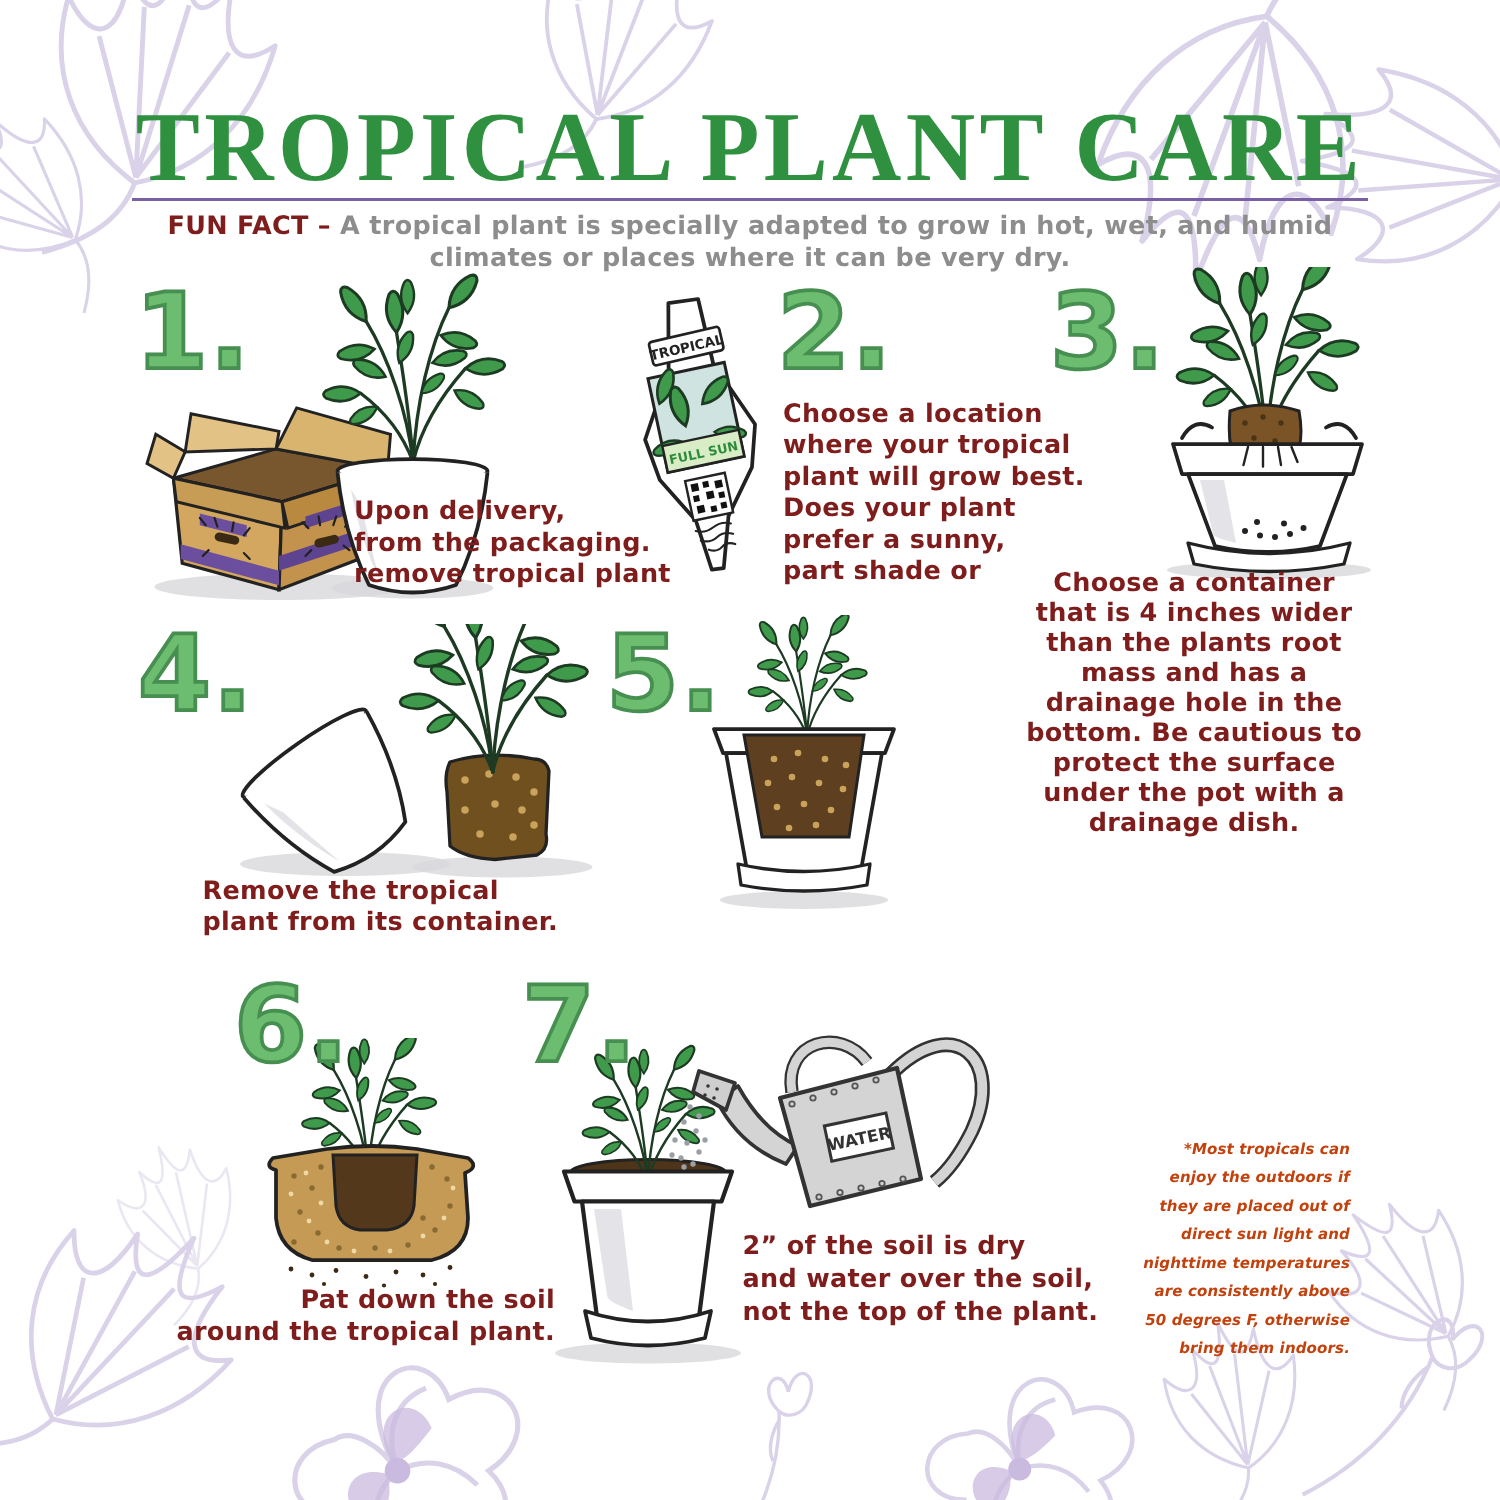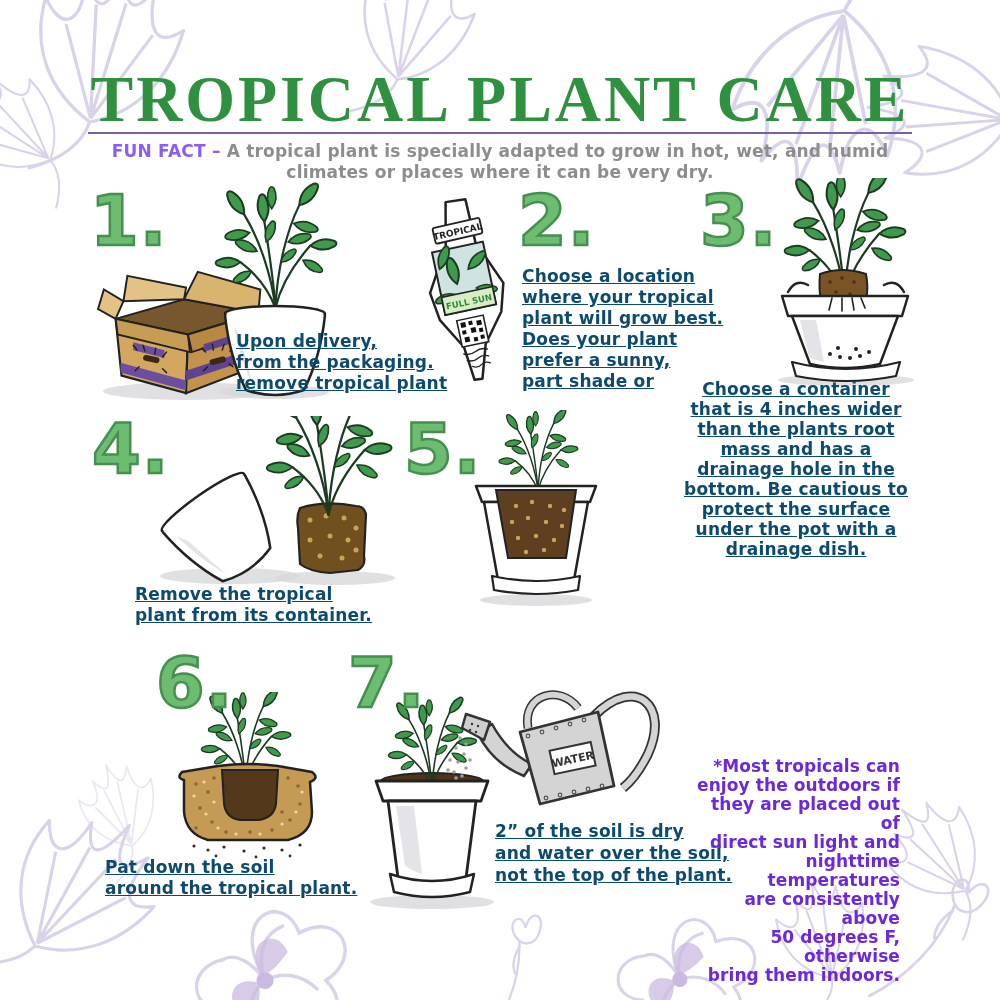--- a/index.html
+++ b/index.html
@@ -13,43 +13,43 @@
     position:absolute;top:66px;left:0;width:1000px;text-align:center;
     font-family:"Liberation Serif","DejaVu Serif",serif;font-weight:bold;
     font-size:66px;color:#2f9140;letter-spacing:3px;transform:scaleX(.97);
     line-height:1;
   }
   .rule{position:absolute;top:132px;left:88px;width:824px;height:2px;background:#7b5fa5;}
   .funfact{
     position:absolute;top:141px;left:100px;width:800px;text-align:center;
     font-size:17px;line-height:21px;font-weight:bold;color:#8d8d8d;letter-spacing:.2px;
   }
-  .funfact .ff-label{color:#8b5cf6;}
+  .funfact .ff-label{color:#7f1d1d;}
   .num{
     position:absolute;font-size:70px;line-height:70px;font-weight:bold;color:#6cbd70;
     -webkit-text-stroke:2.5px #478f50;letter-spacing:1px;z-index:3;
   }
   .n1{left:90px;top:186px;}  .n2{left:518px;top:186px;} .n3{left:700px;top:186px;}
   .n4{left:92px;top:414px;}  .n5{left:404px;top:414px;}
   .n6{left:156px;top:648px;} .n7{left:348px;top:648px;}
   .stext{
-    position:absolute;font-weight:bold;color:#0c4a6e;font-size:17px;
-    line-height:21px;letter-spacing:.2px;z-index:3;text-decoration:underline;
+    position:absolute;font-weight:bold;color:#7f1d1d;font-size:17px;
+    line-height:21px;letter-spacing:.2px;z-index:3;
   }
   .t1{left:236px;top:331px;}
   .t2{left:522px;top:266px;}
   .t3{right:92px;top:379px;text-align:center;line-height:20px;}
   .t4{left:135px;top:584px;width:290px;text-align:left;}
   .t5{left:479px;top:599px;line-height:22px;}
-  .t6{left:105px;top:857px;width:265px;text-align:left;}
+  .t6{left:105px;top:857px;width:265px;text-align:right;}
   .t7{left:495px;top:820px;line-height:22px;}
   .footnote{
     position:absolute;right:100px;top:757px;width:210px;text-align:right;
-    font-size:17px;line-height:19px;font-weight:bold;
-    color:#6d28d9;z-index:3;letter-spacing:.1px;
+    font-size:10px;line-height:19px;font-weight:bold;font-style:italic;
+    color:#c2410c;z-index:3;letter-spacing:.1px;
   }
   .illus{position:absolute;z-index:2;}
   .i1box{left:92px;top:268px;width:190px;height:132px;}
   .i1plant{left:212px;top:178px;width:128px;height:222px;}
   .i2tag{left:416px;top:194px;width:102px;height:198px;}
   .i3{left:758px;top:178px;width:177px;height:208px;}
   .i4{left:150px;top:416px;width:278px;height:172px;}
   .i5{left:466px;top:410px;width:142px;height:198px;}
   .i6{left:160px;top:692px;width:178px;height:172px;}
   .i7{left:366px;top:660px;width:298px;height:264px;}

